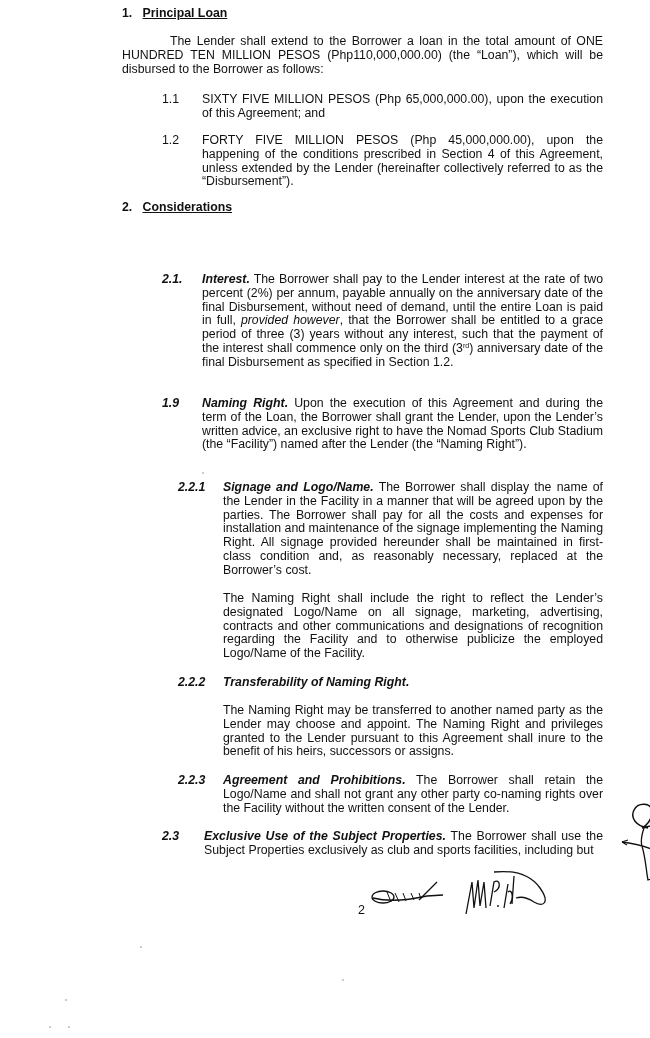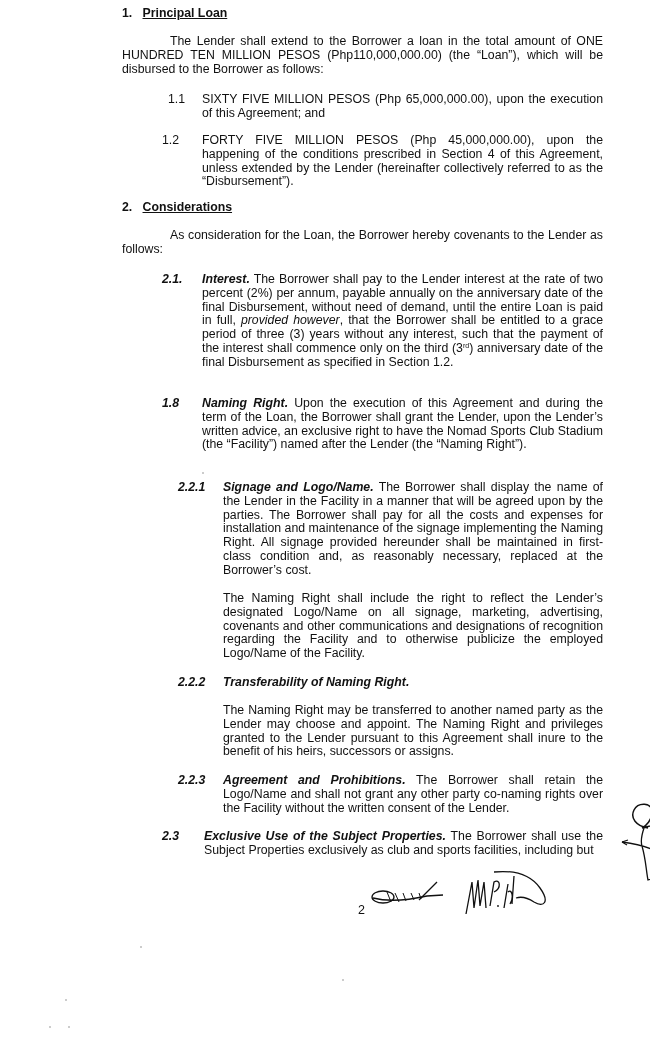--- a/index.html
+++ b/index.html
@@ -28,42 +28,41 @@
 
 <div class="page">
 
   <div class="h" style="left:98px; top:7px;">
     <span>1.</span>&nbsp;&nbsp;
     <span class="u">Principal Loan</span>
   </div>
 
   <div class="blk indent" style="left:98px; top:35px; width:481px;">The Lender shall extend to the Borrower a loan in the total amount of ONE HUNDRED TEN MILLION PESOS (Php110,000,000.00) (the “Loan”), which will be disbursed to the Borrower as follows:</div>
 
-  <div class="num" style="left:144px; top:93px;">1.1</div>
+  <div class="num" style="left:138px; top:93px;">1.1</div>
   <div class="blk" style="left:178px; top:93px; width:401px;">SIXTY FIVE MILLION PESOS (Php 65,000,000.00), upon the execution of this Agreement; and</div>
 
   <div class="num" style="left:138px; top:134px;text-align:right;">1.2</div>
   <div class="blk" style="left:178px; top:134px; width:401px;">FORTY FIVE MILLION PESOS (Php 45,000,000.00), upon the happening of the conditions prescribed in Section 4 of this Agreement, unless extended by the Lender (hereinafter collectively referred to as the “Disbursement”).</div>
 
   <div class="h" style="left:98px; top:201px;">
     <span>2.</span>&nbsp;&nbsp;
     <span class="u">Considerations</span>
   </div>
 
-  <div class="blk indent" style="left:98px; top:229px; width:481px;">As consideration for the Loan, the Borrower hereby covenants to the Lender as follows:</div>
 
   <div class="num bi" style="left:138px; top:273px;">2.1.</div>
   <div class="blk" style="left:178px; top:273px; width:401px;"><span class="bi">Interest.</span><span> The Borrower shall pay to the Lender interest at the rate of two percent (2%) per annum, payable annually on the anniversary date of the final Disbursement, without need of demand, until the entire Loan is paid in full, </span><span class="i">provided however</span><span>, that the Borrower shall be entitled to a grace period of three (3) years without any interest, such that the payment of the interest shall commence only on the third (3</span><sup>rd</sup><span>) anniversary date of the final Disbursement as specified in Section 1.2.</span></div>
 
-  <div class="num bi" style="left:138px; top:397px;">1.8</div>
+  <div class="num bi" style="left:138px; top:397px;">1.9</div>
   <div class="blk" style="left:178px; top:397px; width:401px;"><span class="bi">Naming Right.</span><span> Upon the execution of this Agreement and during the term of the Loan, the Borrower shall grant the Lender, upon the Lender’s written advice, an exclusive right to have the Nomad Sports Club Stadium (the “Facility”) named after the Lender (the “Naming Right”).</span></div>
 
   <div class="num bi" style="left:154px; top:481px;">2.2.1</div>
   <div class="blk" style="left:199px; top:481px; width:380px;"><span class="bi">Signage and Logo/Name.</span><span> The Borrower shall display the name of the Lender in the Facility in a manner that will be agreed upon by the parties.  The Borrower shall pay for all the costs and expenses for installation and maintenance of the signage implementing the Naming Right. All signage provided hereunder shall be maintained in first-class condition and, as reasonably necessary, replaced at the Borrower’s cost.</span></div>
-  <div class="blk" style="left:199px; top:592px; width:380px;">The Naming Right shall include the right to reflect the Lender’s designated Logo/Name on all signage, marketing, advertising, covenants and other communications and designations of recognition regarding the Facility and to otherwise publicize the employed Logo/Name of the Facility.</div>
+  <div class="blk" style="left:199px; top:592px; width:380px;">The Naming Right shall include the right to reflect the Lender’s designated Logo/Name on all signage, marketing, advertising, contracts and other communications and designations of recognition regarding the Facility and to otherwise publicize the employed Logo/Name of the Facility.</div>
 
   <div class="num bi" style="left:154px; top:676px;">2.2.2</div>
   <div class="blk" style="left:199px; top:704px; width:380px;">The Naming Right may be transferred to another named party as the Lender may choose and appoint. The Naming Right and privileges granted to the Lender pursuant to this Agreement shall inure to the benefit of his heirs, successors or assigns.</div>
   <div class="blk left bi" style="left:199px; top:676px; width:380px;">Transferability of Naming Right.</div>
 
   <div class="num bi" style="left:154px; top:774px;">2.2.3</div>
   <div class="blk" style="left:199px; top:774px; width:380px;"><span class="bi">Agreement and Prohibitions.</span><span> The Borrower shall retain the Logo/Name and shall not grant any other party co-naming rights over the Facility without the written consent of the Lender.</span></div>
 
   <div class="num bi" style="left:138px; top:830px;">2.3</div>
   <div class="blk" style="left:180px; top:830px; width:399px;"><span class="bi">Exclusive Use of the Subject Properties.</span><span> The Borrower shall use the Subject Properties exclusively as club and sports facilities, including but</span></div>

